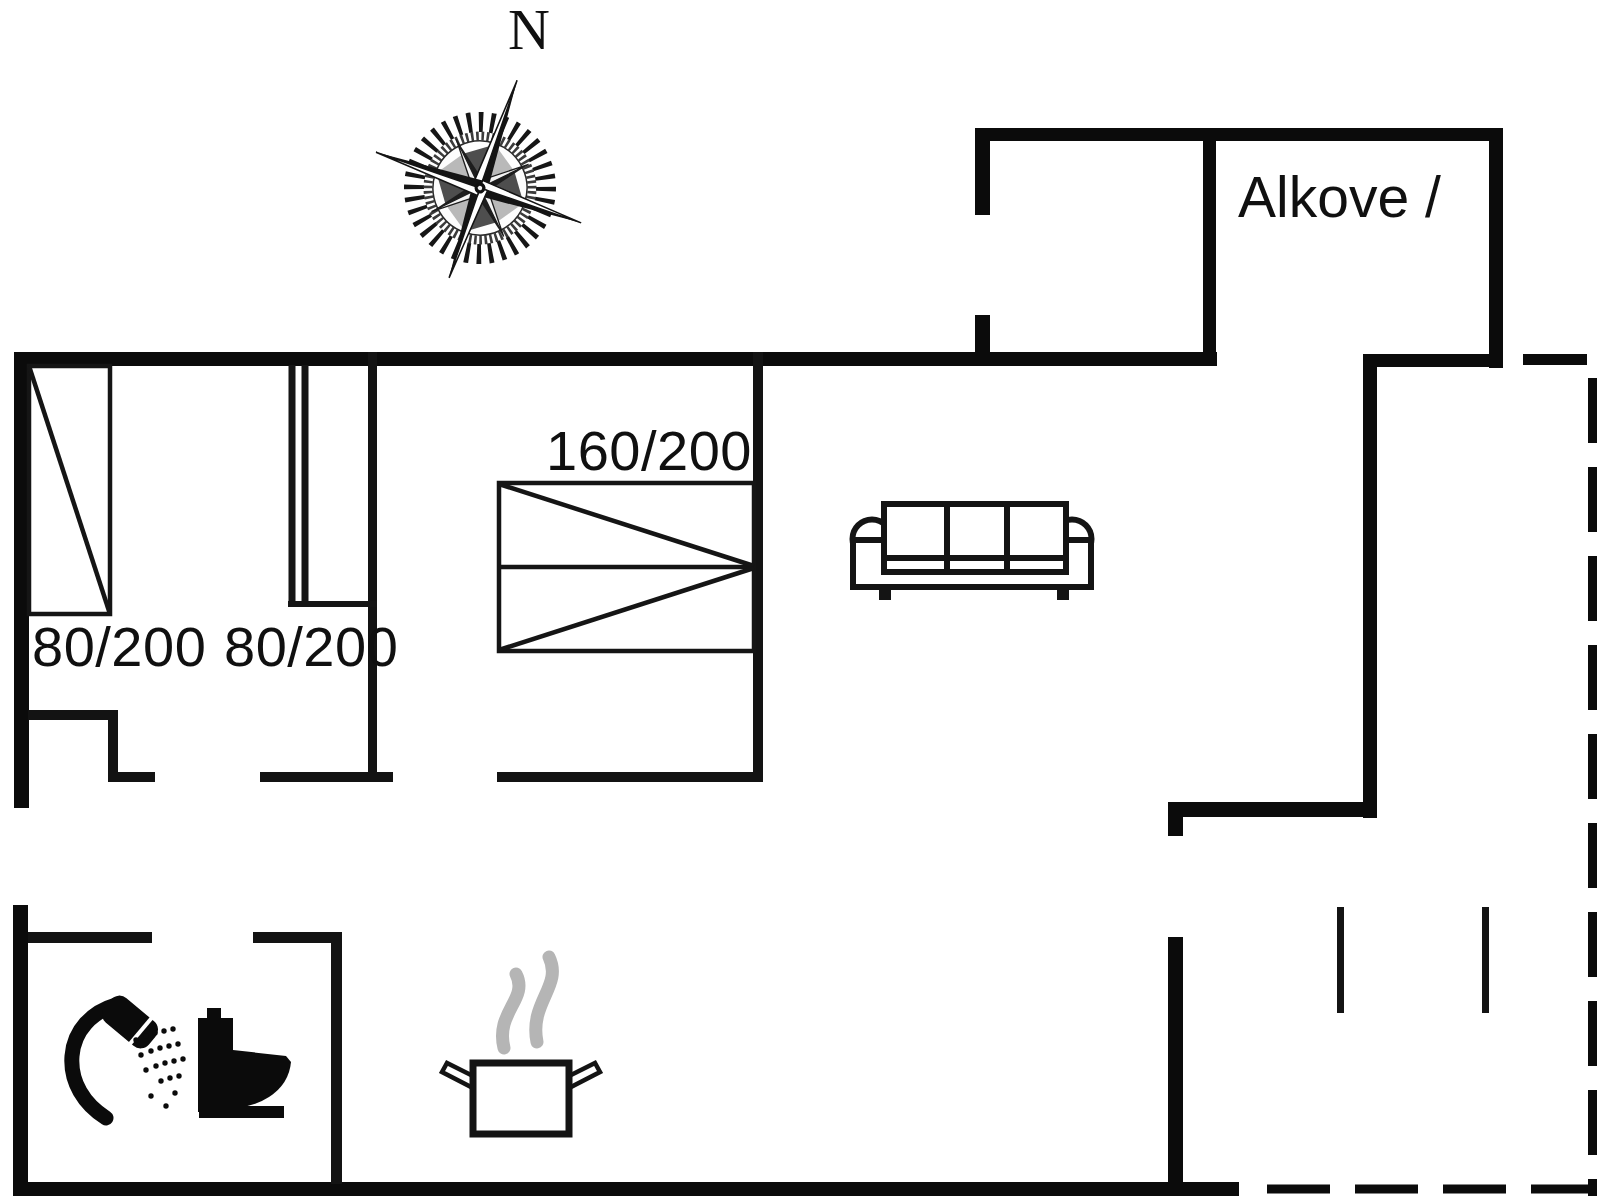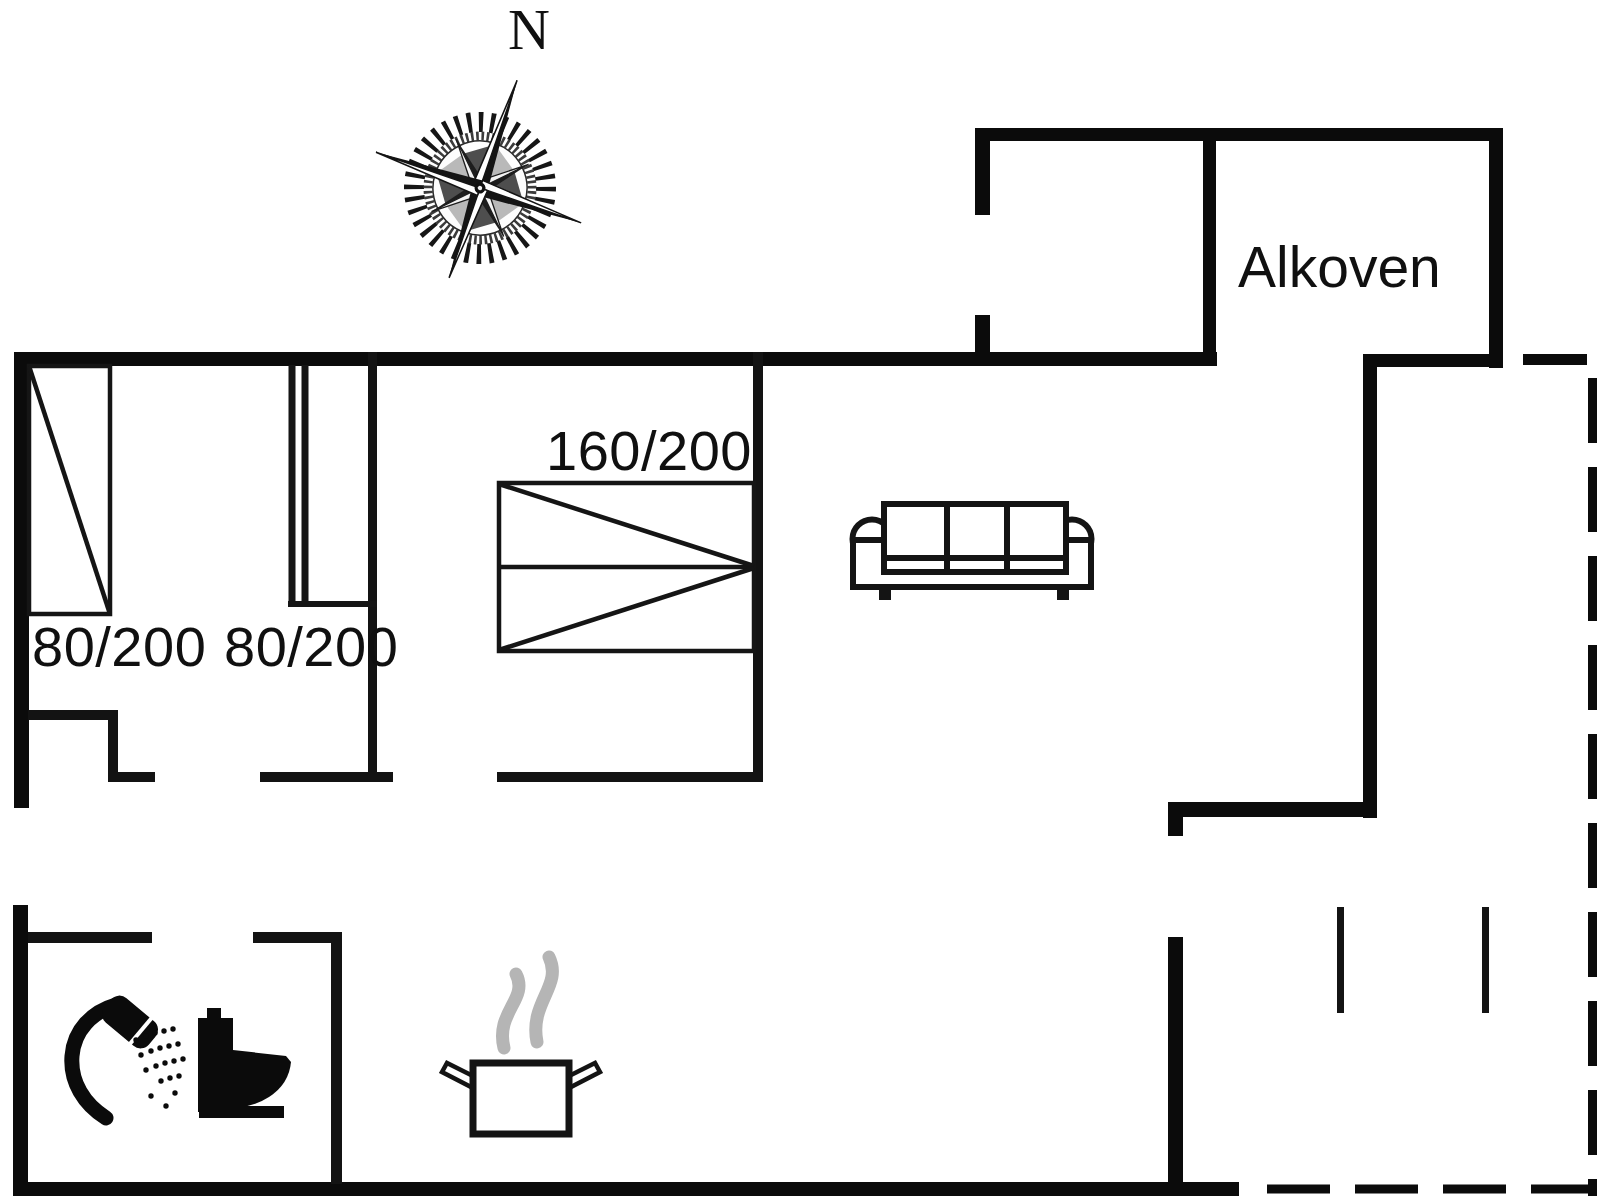--- a/index.html
+++ b/index.html
@@ -180,18 +180,18 @@
   </g>
   <g>
     <polygon points="473,1076 447,1063 442,1072 473,1088" fill="#ffffff" stroke="#141414" stroke-width="4.5"></polygon>
     <polygon points="569,1076 595,1063 600,1072 569,1088" fill="#ffffff" stroke="#141414" stroke-width="4.5"></polygon>
     <rect x="473" y="1063" width="96" height="71" fill="#ffffff" stroke="#141414" stroke-width="7"></rect>
   </g>
 
 </svg>
 
 <div class="lbl n-label">N</div>
-<div class="lbl alcove-label"><br><span>Alkoven</span></div>
+<div class="lbl alcove-label"><span>Alkove /</span><br></div>
 <div class="lbl bed-label bed-label-1">80/200</div>
 <div class="lbl bed-label bed-label-2">80/200</div>
 <div class="lbl bed-label bed-label-3">160/200</div>
 
 </div>
 
 </body></html>

